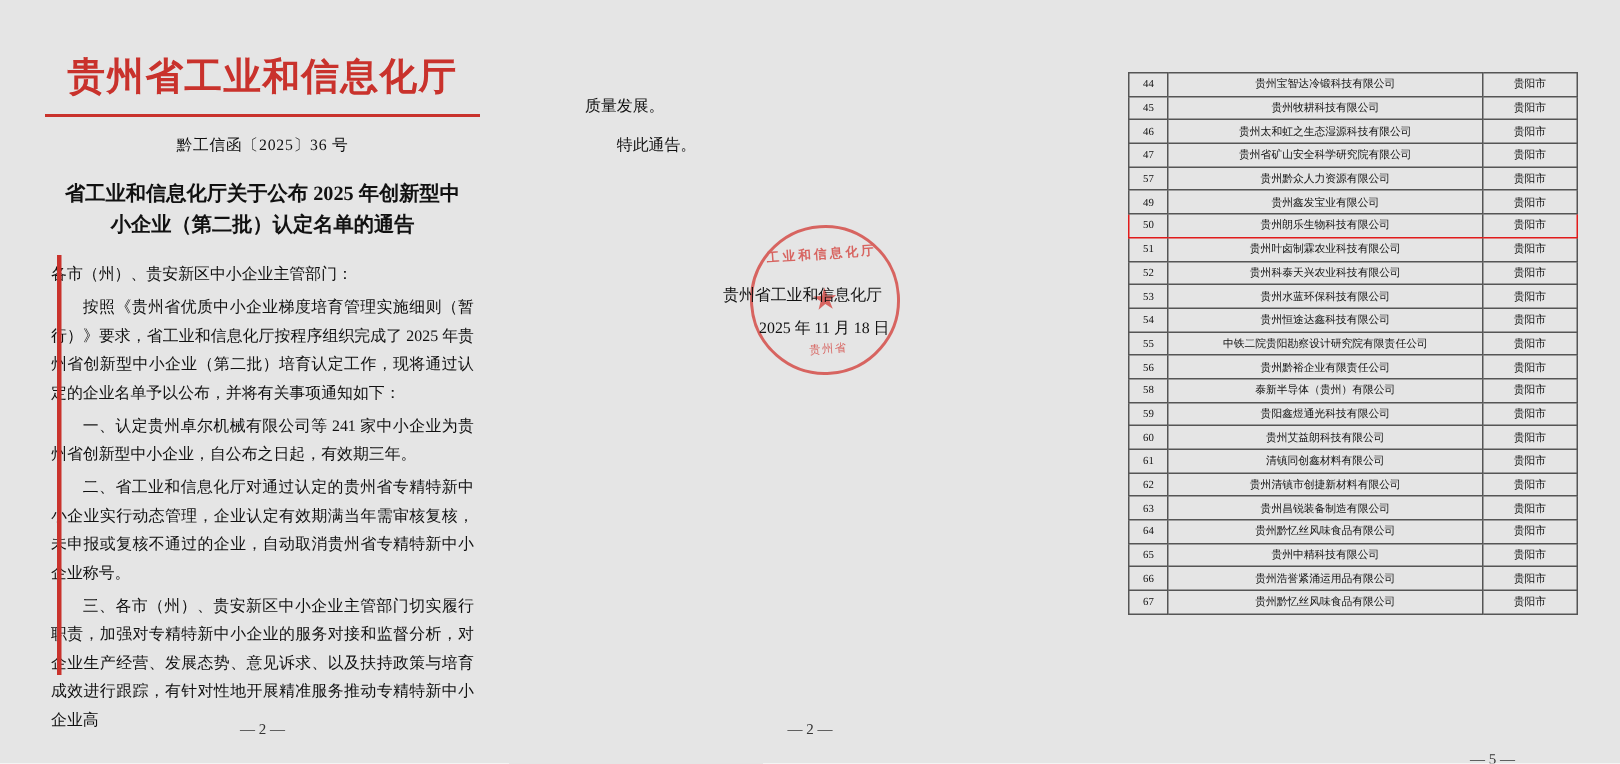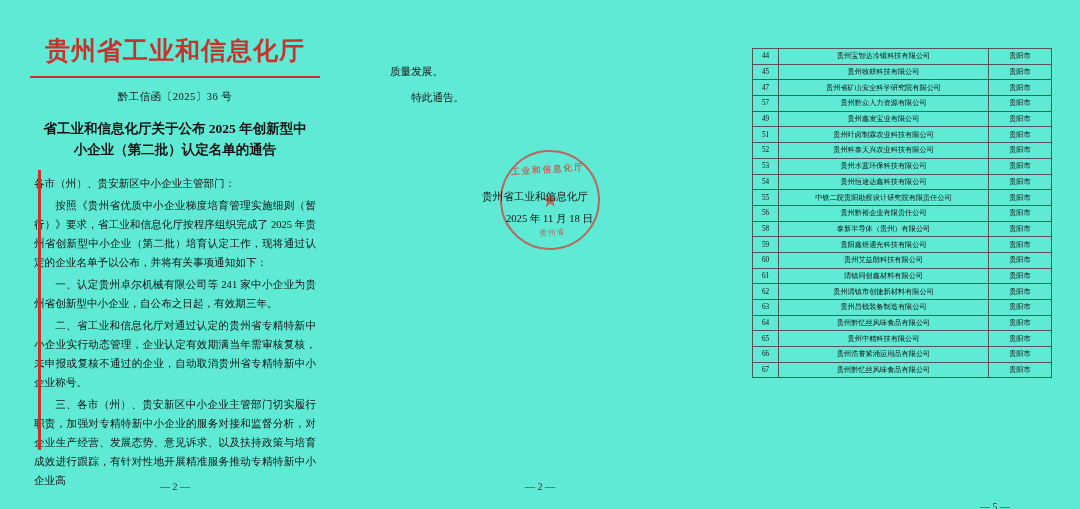--- a/index.html
+++ b/index.html
@@ -11,21 +11,21 @@
     width: 1080px;
     height: 509px;
     font-family: "Liberation Serif", serif;
     color: #111;
     overflow: hidden;
   }
   .page {
     position: relative;
     width: 1080px;
     height: 509px;
-    background: #5eead4;
+    background: #e5e5e5;
   }
 
   
   .doc1 {
     position: absolute;
     left: 30px;
     top: 20px;
     width: 290px;
     height: 470px;
   }
@@ -249,32 +249,42 @@
             <td class="col-idx">44</td>
             <td class="col-name">贵州宝智达冷锻科技有限公司</td>
             <td class="col-city">贵阳市</td>
           </tr>
           <tr>
             <td class="col-idx">45</td>
             <td class="col-name">贵州牧耕科技有限公司</td>
             <td class="col-city">贵阳市</td>
           </tr>
           <tr>
+            <td class="col-idx">46</td>
+            <td class="col-name">贵州太和虹之生态湿源科技有限公司</td>
+            <td class="col-city">贵阳市</td>
+          </tr>
+          <tr>
             <td class="col-idx">47</td>
             <td class="col-name">贵州省矿山安全科学研究院有限公司</td>
             <td class="col-city">贵阳市</td>
           </tr>
           <tr>
             <td class="col-idx">57</td>
             <td class="col-name">贵州黔众人力资源有限公司</td>
             <td class="col-city">贵阳市</td>
           </tr>
           <tr>
             <td class="col-idx">49</td>
             <td class="col-name">贵州鑫发宝业有限公司</td>
+            <td class="col-city">贵阳市</td>
+          </tr>
+          <tr class="highlight">
+            <td class="col-idx">50</td>
+            <td class="col-name">贵州朗乐生物科技有限公司</td>
             <td class="col-city">贵阳市</td>
           </tr>
           <tr>
             <td class="col-idx">51</td>
             <td class="col-name">贵州叶卤制霖农业科技有限公司</td>
             <td class="col-city">贵阳市</td>
           </tr>
           <tr>
             <td class="col-idx">52</td>
             <td class="col-name">贵州科泰天兴农业科技有限公司</td>

